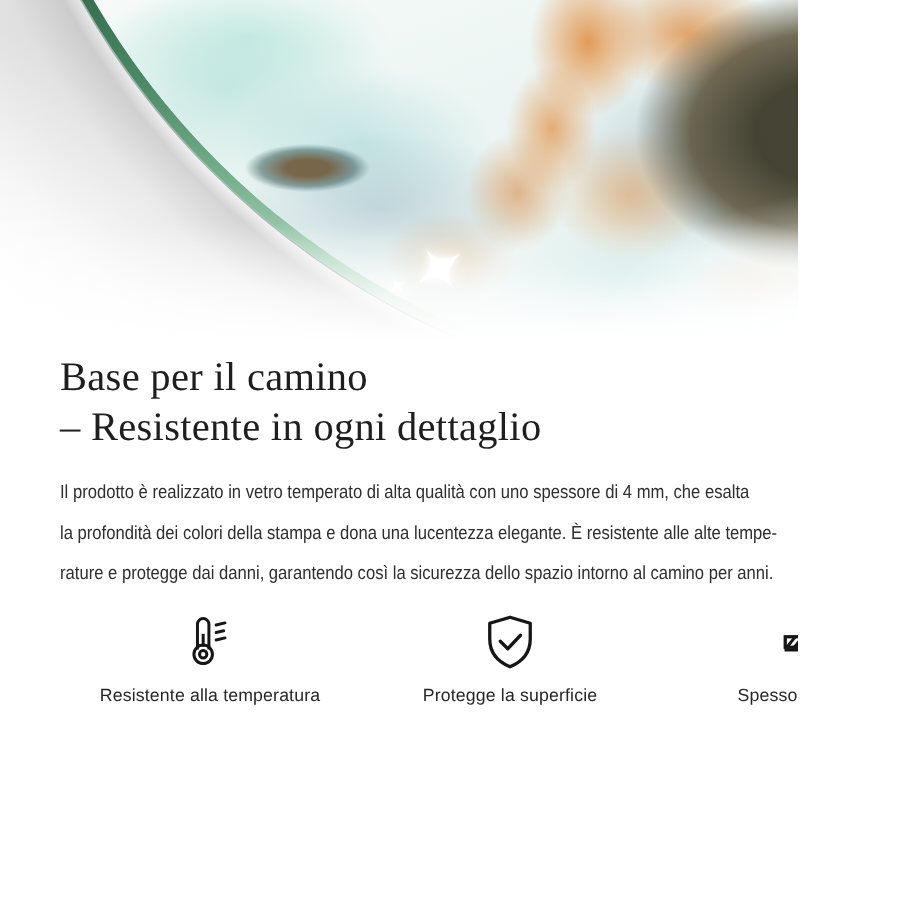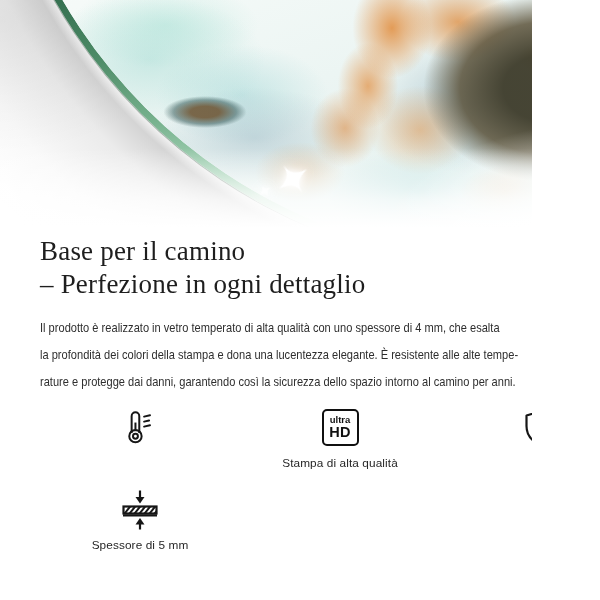--- a/index.html
+++ b/index.html
@@ -92,60 +92,53 @@
       <path d="M20 1 C21 13, 24 17, 39 20 C24 23, 21 27, 20 39 C19 27, 16 23, 1 20 C16 17, 19 13, 20 1 Z" fill="#ffffff"></path>
     </svg>
     <svg class="sparkle small" viewBox="0 0 40 40">
       <path d="M20 1 C21 13, 24 17, 39 20 C24 23, 21 27, 20 39 C19 27, 16 23, 1 20 C16 17, 19 13, 20 1 Z" fill="#ffffff"></path>
     </svg>
   </div>
 
   <div class="content">
     <h1 class="page-title">
       <div>Base per il camino</div>
-      <div>– Perfezione in ogni dettaglio</div>
+      <div>– Resistente in ogni dettaglio</div>
     </h1>
 
     <div class="desc">
       <div>Il prodotto è realizzato in vetro temperato di alta qualità con uno spessore di 4 mm, che esalta</div>
       <div>la profondità dei colori della stampa e dona una lucentezza elegante. È resistente alle alte tempe-</div>
       <div>rature e protegge dai danni, garantendo così la sicurezza dello spazio intorno al camino per anni.</div>
     </div>
 
     <div class="features">
 
       <div class="feature">
         <div class="icon-box">
           <svg width="40" height="44" viewBox="0 0 44 44">
             <circle class="icon-stroke" cx="17" cy="31" r="6.8"></circle>
             <path class="icon-stroke" d="M12.8,27.5 V9 A4.2,4.2 0 0 1 21.2,9 V27.5" fill="#ffffff"></path>
             <circle class="icon-stroke" cx="17" cy="31" r="2.7" stroke-width="2"></circle>
             <path class="icon-stroke" d="M17,16 V25.5" stroke-width="2"></path>
             <path class="icon-stroke" d="M26.5,9.5 L33,8 M26.5,15 L32,13.8 M26.5,20.5 L33,19" stroke-width="2" stroke-linecap="round"></path>
           </svg>
         </div>
+        <div class="feature-label">Resistente alla temperatura</div>
       </div>
 
-      <div class="feature">
-        <div class="icon-box">
-          <div class="uhd-box">
-            <span class="uhd-top">ultra</span>
-            <span class="uhd-bottom">HD</span>
-          </div>
-        </div>
-        <div class="feature-label">Stampa di alta qualità</div>
-      </div>
 
       <div class="feature">
         <div class="icon-box">
           <svg width="44" height="44" viewBox="0 0 44 44">
             <path class="icon-stroke" stroke-width="2.3" stroke-linejoin="round" d="M22,5.5 L35.5,9.5 V20 C35.5,29.5 30,35.2 22,38.5 C14,35.2 8.5,29.5 8.5,20 V9.5 Z"></path>
             <path class="icon-stroke" stroke-width="2.3" stroke-linecap="round" stroke-linejoin="round" d="M15.5,21.5 L20.5,26.5 L29,17.5"></path>
           </svg>
         </div>
+        <div class="feature-label">Protegge la superficie</div>
       </div>
 
 
 
       <div class="feature">
         <div class="icon-box">
           <svg width="44" height="44" viewBox="0 0 44 44">
             <defs>
                 <clipPath id="barclip">
                   <rect x="5.5" y="18.5" width="33" height="7"></rect>

